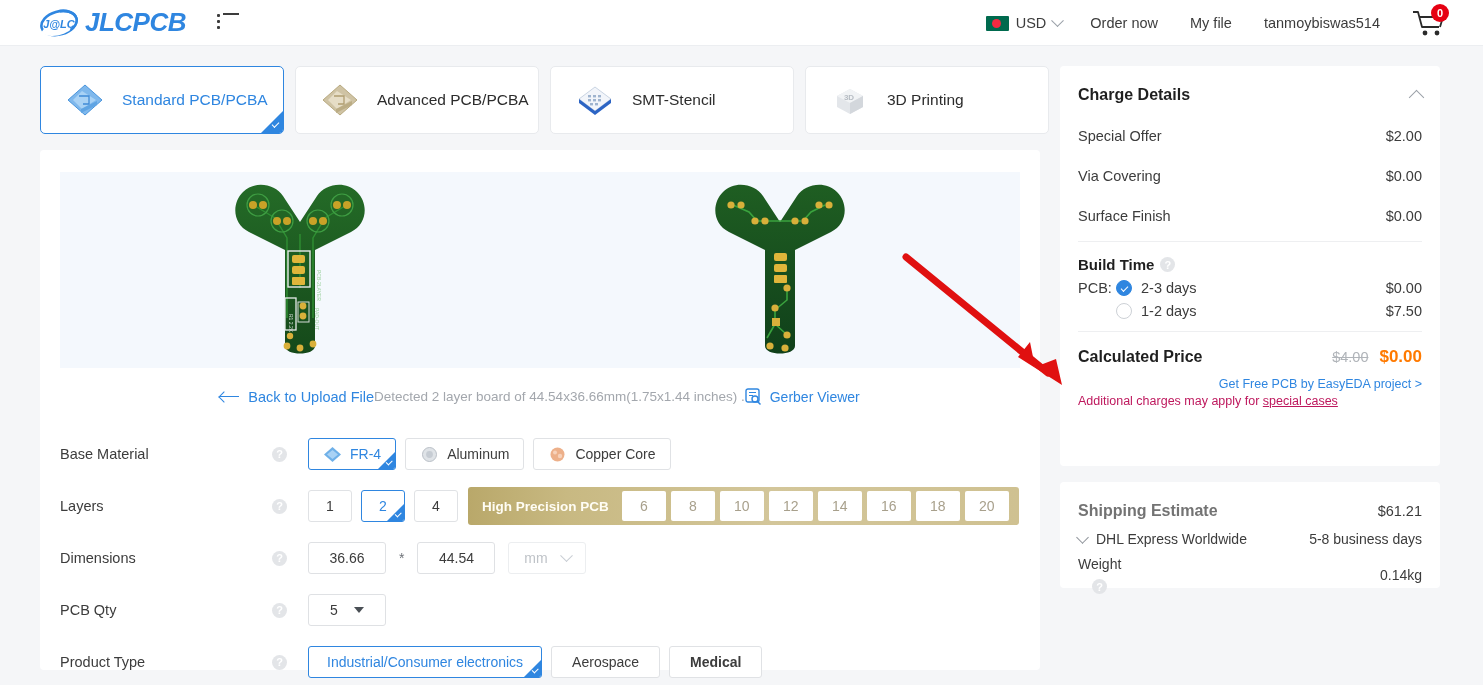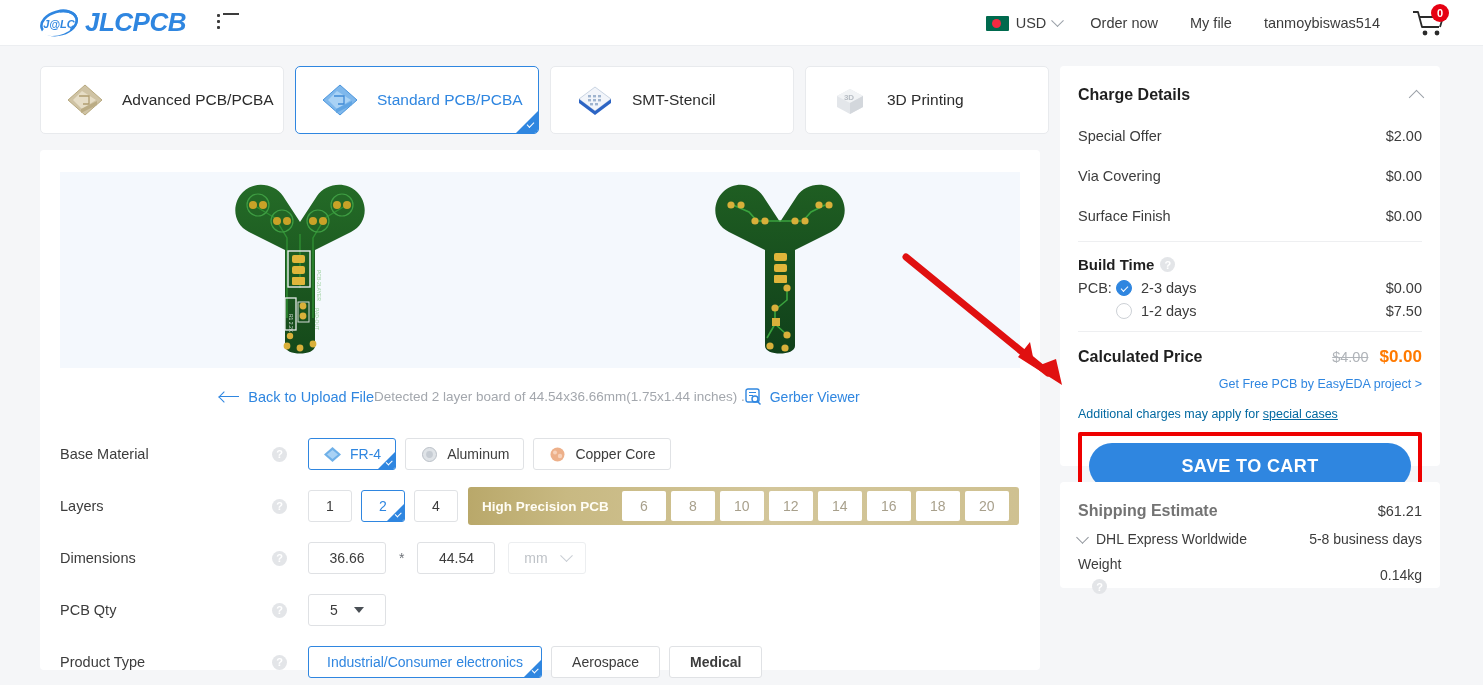--- a/index.html
+++ b/index.html
@@ -275,21 +275,21 @@
   .calc-old {
     margin-left: auto; font-size: 14.5px; color: #b0b4b9;
     text-decoration: line-through; margin-right: 11px;
   }
   .calc-new { font-size: 17px; font-weight: bold; color: #ff7a00; }
   .easyeda {
     text-align: right; font-size: 12.5px; color: #2f86e0;
     margin-top: 10px; cursor: pointer;
   }
   .addl {
-    font-size: 12.5px; color: #0369a1; margin-top: 16px;
+    font-size: 12.5px; color: #be185d; margin-top: 3px;
   }
   .addl u { cursor: pointer; }
   .cart-btn-highlight {
     margin-top: 11px; border: 4px solid #ee0000;
     padding: 7px; border-radius: 2px;
   }
   .cart-btn {
     height: 46px; border-radius: 24px; background: #2f86e0;
     color: #fff; font-size: 18px; font-weight: bold;
     display: flex; align-items: center; justify-content: center;
@@ -364,45 +364,45 @@
         <circle cx="13" cy="25" r="2.4" fill="#2b2b2b"></circle>
         <circle cx="25" cy="25" r="2.4" fill="#2b2b2b"></circle>
       </svg>
       <span class="cart-badge">0</span>
     </div>
   </div>
 </div>
 
 <div class="tabs">
 
+  <div class="tab active">
+    <svg width="44" height="40" viewBox="0 0 44 40">
+      <g transform="translate(22,20)">
+        <polygon points="0,-15 17,0 0,15 -17,0" fill="#7fb8ec"></polygon>
+        <polygon points="0,-15 17,0 0,15 -17,0" fill="none" stroke="#4a95dd" stroke-width="1"></polygon>
+        <polygon points="-3,-9 11,0 -3,9 -12,0" fill="#a9d2f5"></polygon>
+        <path d="M-6,-4 H4 V4 H-2" fill="none" stroke="#3f8ad6" stroke-width="1.3"></path>
+        <polygon points="-4,9 12,1 12,5 -4,13" fill="#5fa4e3"></polygon>
+      </g>
+    </svg>
+    <span class="tab-label">Standard PCB/PCBA</span>
+    <span class="corner-check"></span>
+  </div>
+
   <div class="tab">
     <svg width="44" height="40" viewBox="0 0 44 40">
       <g transform="translate(22,20)">
         <polygon points="0,-15 17,0 0,15 -17,0" fill="#cfc3a4"></polygon>
         <polygon points="0,-15 17,0 0,15 -17,0" fill="none" stroke="#b8a97f" stroke-width="1"></polygon>
         <polygon points="-3,-9 11,0 -3,9 -12,0" fill="#e6ddc6"></polygon>
         <path d="M-6,-4 H4 V4 H-2" fill="none" stroke="#b09d70" stroke-width="1.3"></path>
         <polygon points="-4,9 12,1 12,5 -4,13" fill="#bbac84"></polygon>
       </g>
     </svg>
     <span class="tab-label">Advanced PCB/PCBA</span>
-  </div>
-
-  <div class="tab active">
-    <svg width="44" height="40" viewBox="0 0 44 40">
-      <g transform="translate(22,20)">
-        <polygon points="0,-15 17,0 0,15 -17,0" fill="#7fb8ec"></polygon>
-        <polygon points="0,-15 17,0 0,15 -17,0" fill="none" stroke="#4a95dd" stroke-width="1"></polygon>
-        <polygon points="-3,-9 11,0 -3,9 -12,0" fill="#a9d2f5"></polygon>
-        <path d="M-6,-4 H4 V4 H-2" fill="none" stroke="#3f8ad6" stroke-width="1.3"></path>
-        <polygon points="-4,9 12,1 12,5 -4,13" fill="#5fa4e3"></polygon>
-      </g>
-    </svg>
-    <span class="tab-label">Standard PCB/PCBA</span>
-    <span class="corner-check"></span>
   </div>
 
   <div class="tab">
     <svg width="44" height="40" viewBox="0 0 44 40">
       <g transform="translate(22,20)">
         <polygon points="0,-13 16,-1 0,11 -16,-1" fill="#f2f5fa" stroke="#c9d4e2" stroke-width="1"></polygon>
         <polygon points="-16,-1 0,11 16,-1 16,3 0,15 -16,3" fill="#2c64c4"></polygon>
         <g fill="#9fb4cf">
           <rect x="-7" y="-5" width="3" height="2.4"></rect>
             <rect x="-2" y="-5" width="3" height="2.4"></rect>
@@ -678,23 +678,20 @@
     <span class="calc-old">$4.00</span>
     <span class="calc-new">$0.00</span>
   </div>
 
   <div class="easyeda">Get Free PCB by EasyEDA project &gt;</div>
 
   <div class="addl">
     <span>Additional charges may apply for </span><u>special cases</u>
   </div>
 
-  <div class="cart-btn-highlight">
-    <div class="cart-btn">SAVE TO CART</div>
-  </div>
 </div>
 
 <div class="side-card" id="shipping-card">
   <div class="ship-row">
     <span class="ship-title">Shipping Estimate</span>
     <span class="ship-price">$61.21</span>
   </div>
   <div class="ship-sub">
     <span class="ship-carrier">
       <span class="chev-sm"></span>

